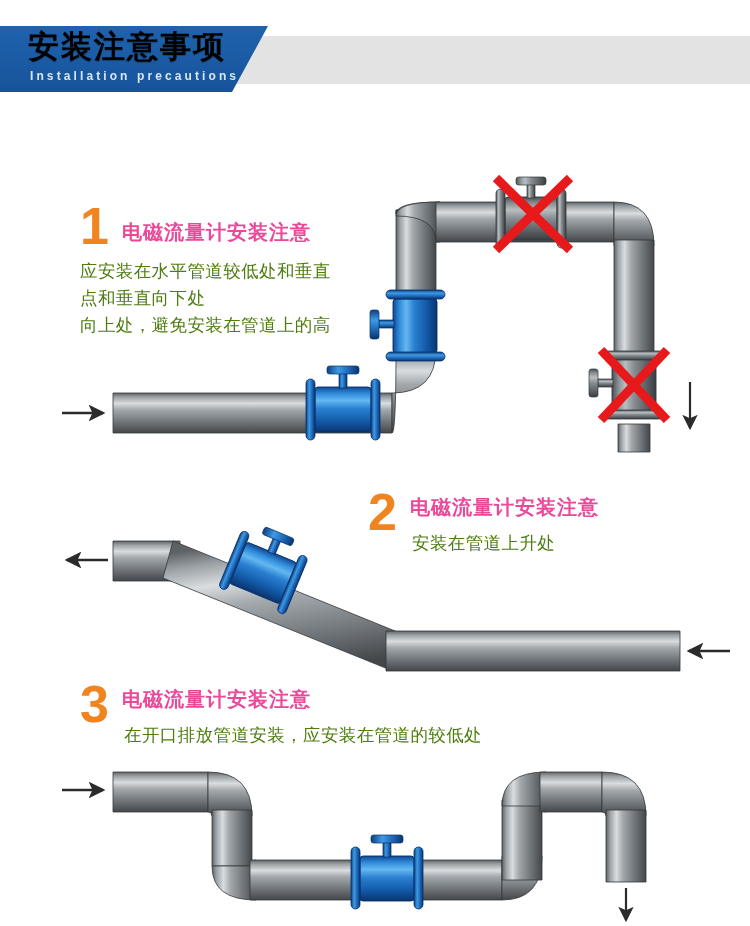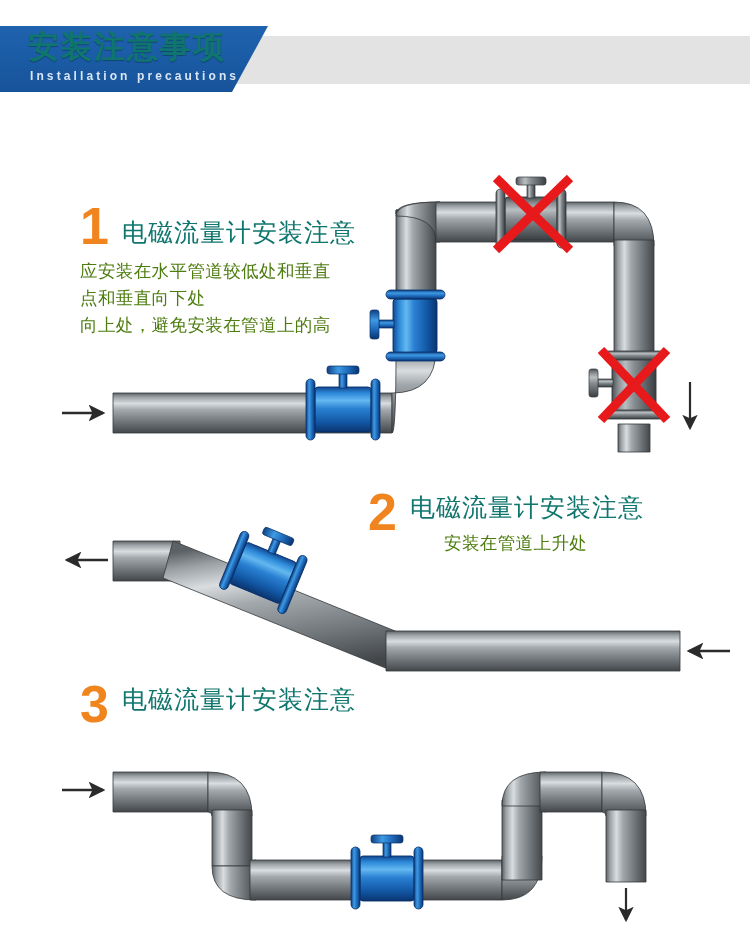--- a/index.html
+++ b/index.html
@@ -15,38 +15,38 @@
     position:absolute;left:180px;top:10px;width:570px;height:48px;
     background:#e3e3e3;
   }
   .banner-blue{
     position:absolute;left:0;top:0;width:300px;height:66px;
     background:linear-gradient(180deg,#1f62ad 0%,#1b5ca6 45%,#17539a 100%);
     clip-path:polygon(0 0, 268px 0, 232px 66px, 0 66px);
   }
   .banner-title{
     position:absolute;left:28px;top:1px;
-    font-size:31px;font-weight:bold;color:#0f766e;
+    font-size:31px;font-weight:bold;color:#000000;
     letter-spacing:2px;line-height:40px;white-space:nowrap;
     text-shadow:0 1px 1px rgba(0,0,0,.28);
   }
   .banner-sub{
     position:absolute;left:30px;top:43px;
     font-size:12px;color:#d9e6f4;letter-spacing:3.1px;
     white-space:nowrap;font-weight:bold;
   }
 
   
   .sec-num{
     position:absolute;color:#f0841e;font-weight:bold;
     font-size:52px;line-height:52px;font-family:"Liberation Sans",sans-serif;
   }
   .sec-head{
-    position:absolute;color:#0f766e;font-weight:normal;
-    font-size:25px;line-height:30px;white-space:nowrap;letter-spacing:1px;
+    position:absolute;color:#ec4899;font-weight:bold;
+    font-size:20px;line-height:30px;white-space:nowrap;letter-spacing:1px;
   }
   .sec-body{
     position:absolute;color:#4d7c0f;font-size:17.5px;line-height:27px;
     letter-spacing:.4px;
   }
 
   
   svg.diagram{position:absolute;left:0;top:0;overflow:visible;}
 </style>
 </head>
@@ -275,20 +275,23 @@
       <rect x="360" y="856" width="54" height="45" rx="3" fill="url(#meterH)" stroke="#08306b" stroke-width="0.9"></rect>
       <rect x="351" y="847" width="9" height="62" rx="4.5" fill="url(#flangeB)" stroke="#08306b" stroke-width="0.8"></rect>
       <rect x="414" y="847" width="9" height="62" rx="4.5" fill="url(#flangeB)" stroke="#08306b" stroke-width="0.8"></rect>
       <rect x="383" y="842" width="8" height="15" fill="url(#flangeB)" stroke="#08306b" stroke-width="0.7"></rect>
       <rect x="371" y="835" width="32" height="8" rx="2.5" fill="url(#flangeB)" stroke="#08306b" stroke-width="0.7"></rect>
     </g>
   </svg>
 
   <div class="sec-num" style="left:368px;top:486px;">2</div>
   <div class="sec-head" style="left:410px;top:492px;">电磁流量计安装注意</div>
-  <div class="sec-body" style="left:412px;top:530px;margin-left:32px;">
+  <div class="sec-body" style="left:412px;top:530px;">
     <div>安装在管道上升处</div>
   </div>
 
   <div class="sec-num" style="left:80px;top:678px;">3</div>
   <div class="sec-head" style="left:122px;top:684px;">电磁流量计安装注意</div>
+  <div class="sec-body" style="left:124px;top:722px;">
+    <div>在开口排放管道安装，应安装在管道的较低处</div>
+  </div>
 
 </div>
 
 </body></html>

